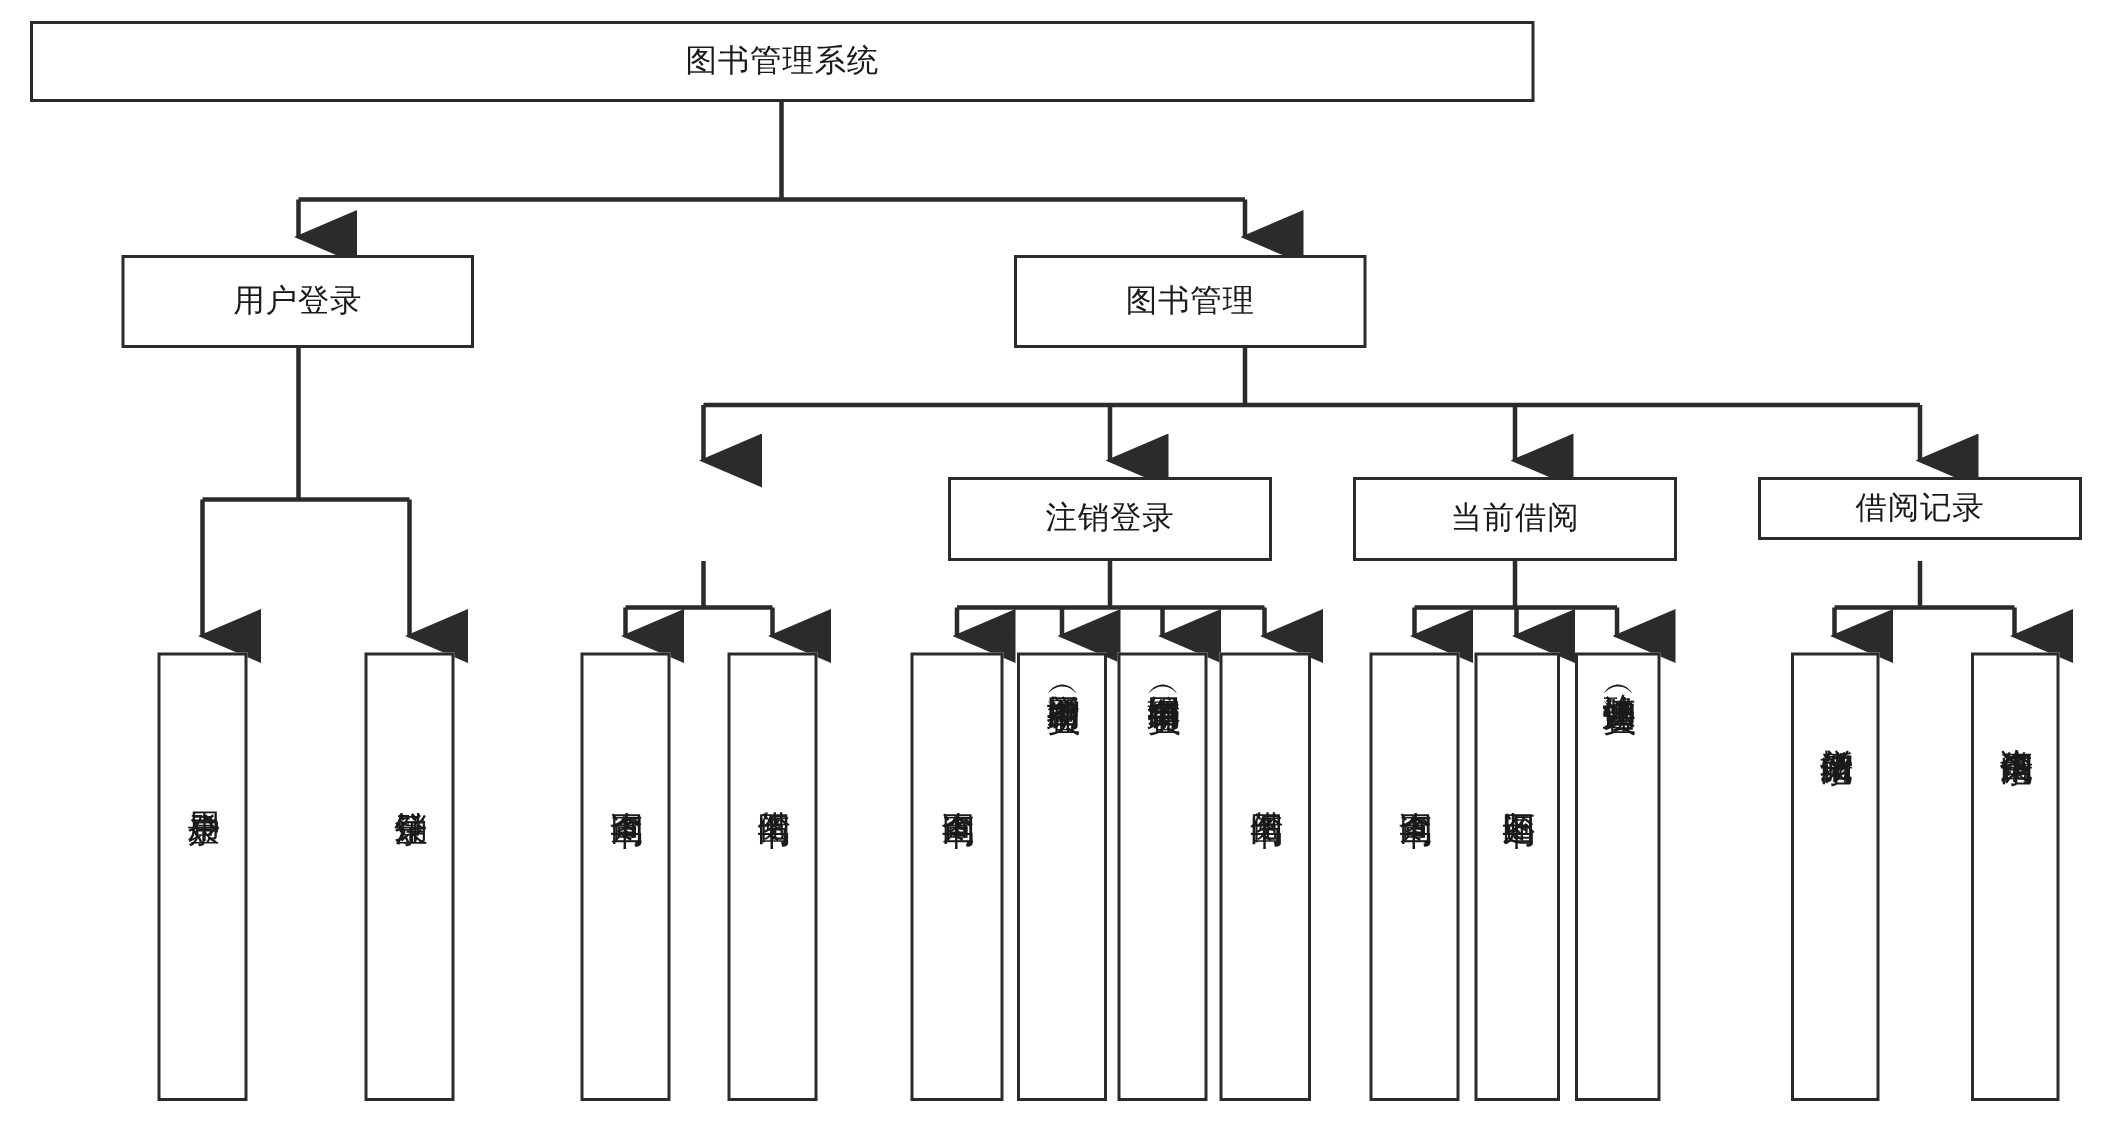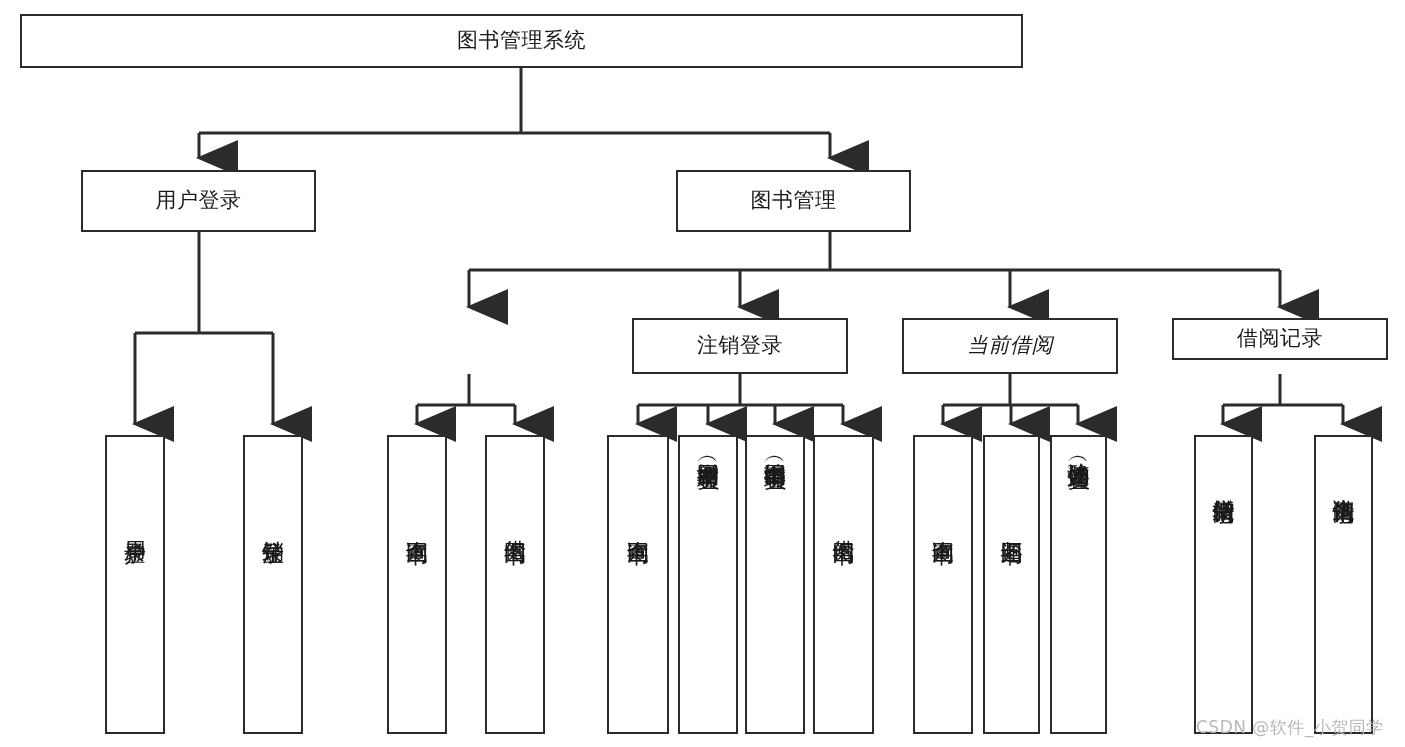--- a/index.html
+++ b/index.html
@@ -127,21 +127,21 @@
   <div class="node node-h" style="left:81px; top:170px; width:235px; height:62px;">
     <span class="label">用户登录</span>
   </div>
   <div class="node node-h" style="left:676px; top:170px; width:235px; height:62px;">
     <span class="label">图书管理</span>
   </div>
 
   <div class="node node-h" style="left:632px; top:318px; width:216px; height:56px;">
     <span class="label">注销登录</span>
   </div>
-  <div class="node node-h" style="left:902px; top:318px; width:216px; height:56px;font-style:italic;">
+  <div class="node node-h" style="left:902px; top:318px; width:216px; height:56px;">
     <span class="label">当前借阅</span>
   </div>
   <div class="node node-h" style="left:1172px; top:318px; width:216px; height:42px;">
     <span class="label">借阅记录</span>
   </div>
 
   <div class="node node-v" style="left:105px; top:435px; width:60px; height:299px; padding-top:86px;">
     <span class="label">用户登录</span>
   </div>
   <div class="node node-v" style="left:243px; top:435px; width:60px; height:299px; padding-top:86px;">
@@ -178,15 +178,14 @@
     <span class="label">确认归还（管理员）</span>
   </div>
 
   <div class="node node-v" style="left:1194px; top:435px; width:59px; height:299px; padding-top:44px;">
     <span class="label">新增借阅记录</span>
   </div>
   <div class="node node-v" style="left:1314px; top:435px; width:59px; height:299px; padding-top:44px;">
     <span class="label">查询借阅记录</span>
   </div>
 
-  <div class="watermark" style="left:1196px; top:716px;">CSDN @软件_小贺同学</div>
 
 </div>
 
 </body></html>

